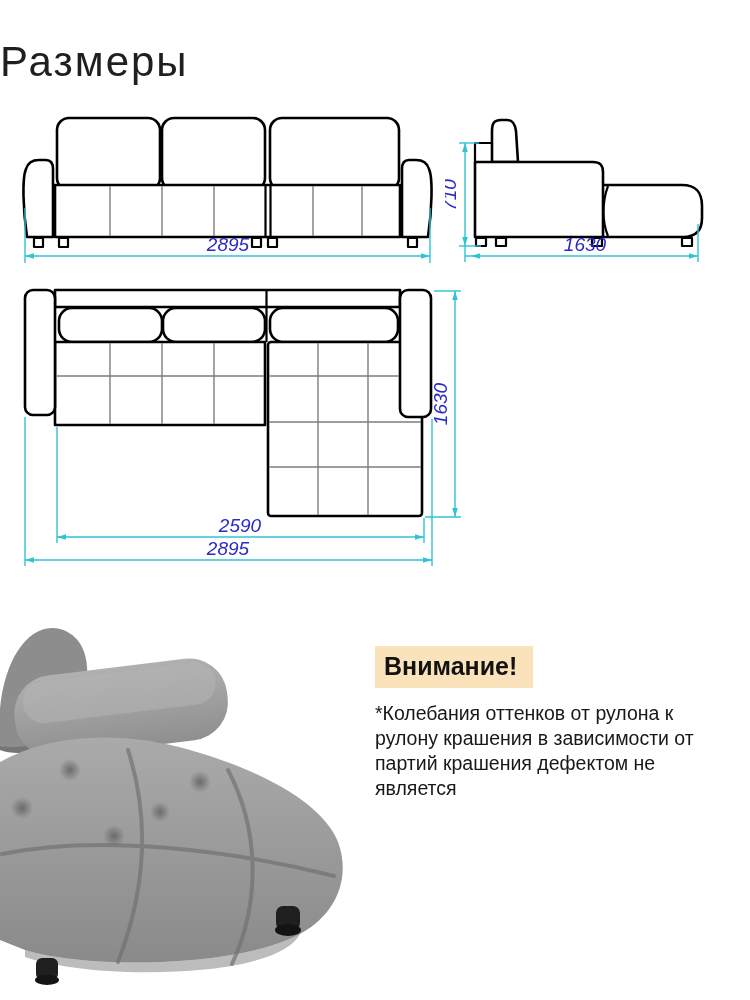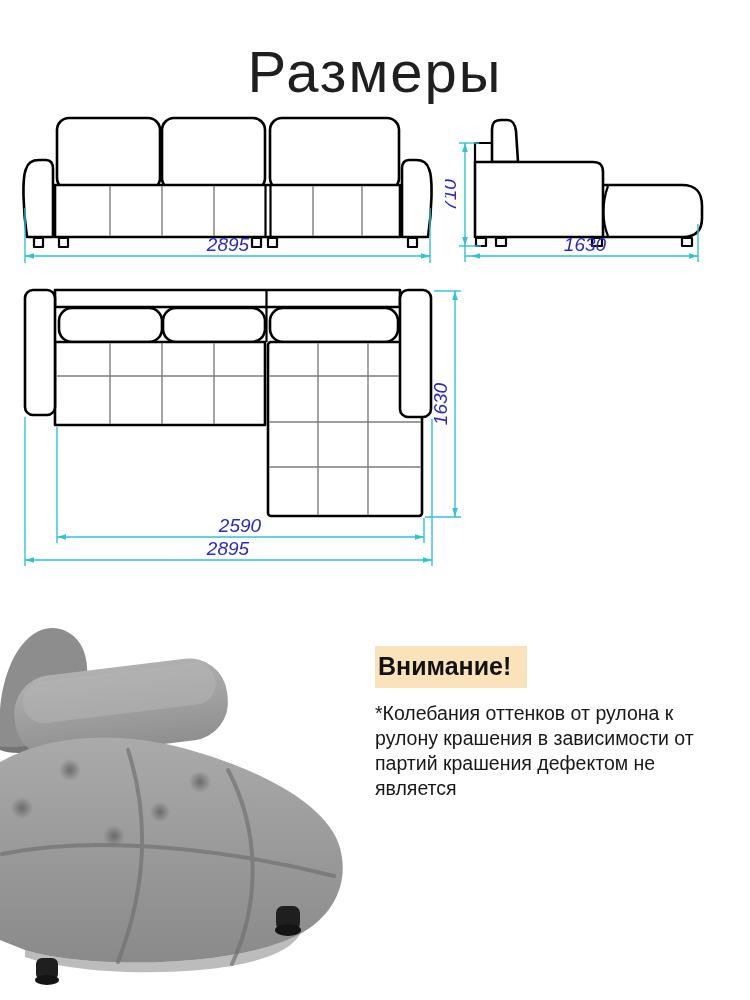--- a/index.html
+++ b/index.html
@@ -1,22 +1,22 @@
 <!DOCTYPE html>
 <html><head>
 <meta charset="utf-8">
 <style>
   html,body { margin:0; padding:0; background:#ffffff; }
   .page {
     position:relative; width:750px; height:1000px; background:#ffffff;
     font-family:"Liberation Sans", sans-serif; overflow:hidden;
   }
   .title {
-    position:absolute; top:38px; left:0; width:750px; text-align:center;
-    font-size:58px; font-weight:300; letter-spacing:2px; color:#1f1f1f;
+    position:absolute; top:38px; left:0; width:750px; text-align:left;
+    font-size:42px; font-weight:300; letter-spacing:2px; color:#1f1f1f;
   }
   .drawing { position:absolute; }
   #front-view { left:18px;  top:110px; }
   #side-view  { left:445px; top:110px; }
   #top-view   { left:18px;  top:285px; }
   #sofa-photo { left:0;     top:612px; }
 
   
   .ol   { fill:#ffffff; stroke:#000000; stroke-width:2.6; stroke-linejoin:round; }
   .olthin { fill:none; stroke:#000000; stroke-width:2.2; stroke-linejoin:round; }
@@ -25,21 +25,21 @@
   .dimarrow { fill:#2fc3d6; stroke:none; }
   .dimtext {
     fill:#2a2ac8; font-style:italic; font-size:19px;
     font-family:"Liberation Sans", sans-serif;
   }
 
   
   .attention { position:absolute; left:375px; top:646px; width:366px; }
   .attention-label {
     display:inline-block; background:#fae3ba; color:#121212;
-    font-size:25px; font-weight:700; padding:6px 16px 7px 3px;
+    font-size:25px; font-weight:700; padding:6px 16px 7px 9px;
   }
   .attention p {
     margin:13px 0 0 0; font-size:19.5px; line-height:25px; color:#181818;
   }
 </style>
 </head>
 <body>
 
 <div class="page">
 

